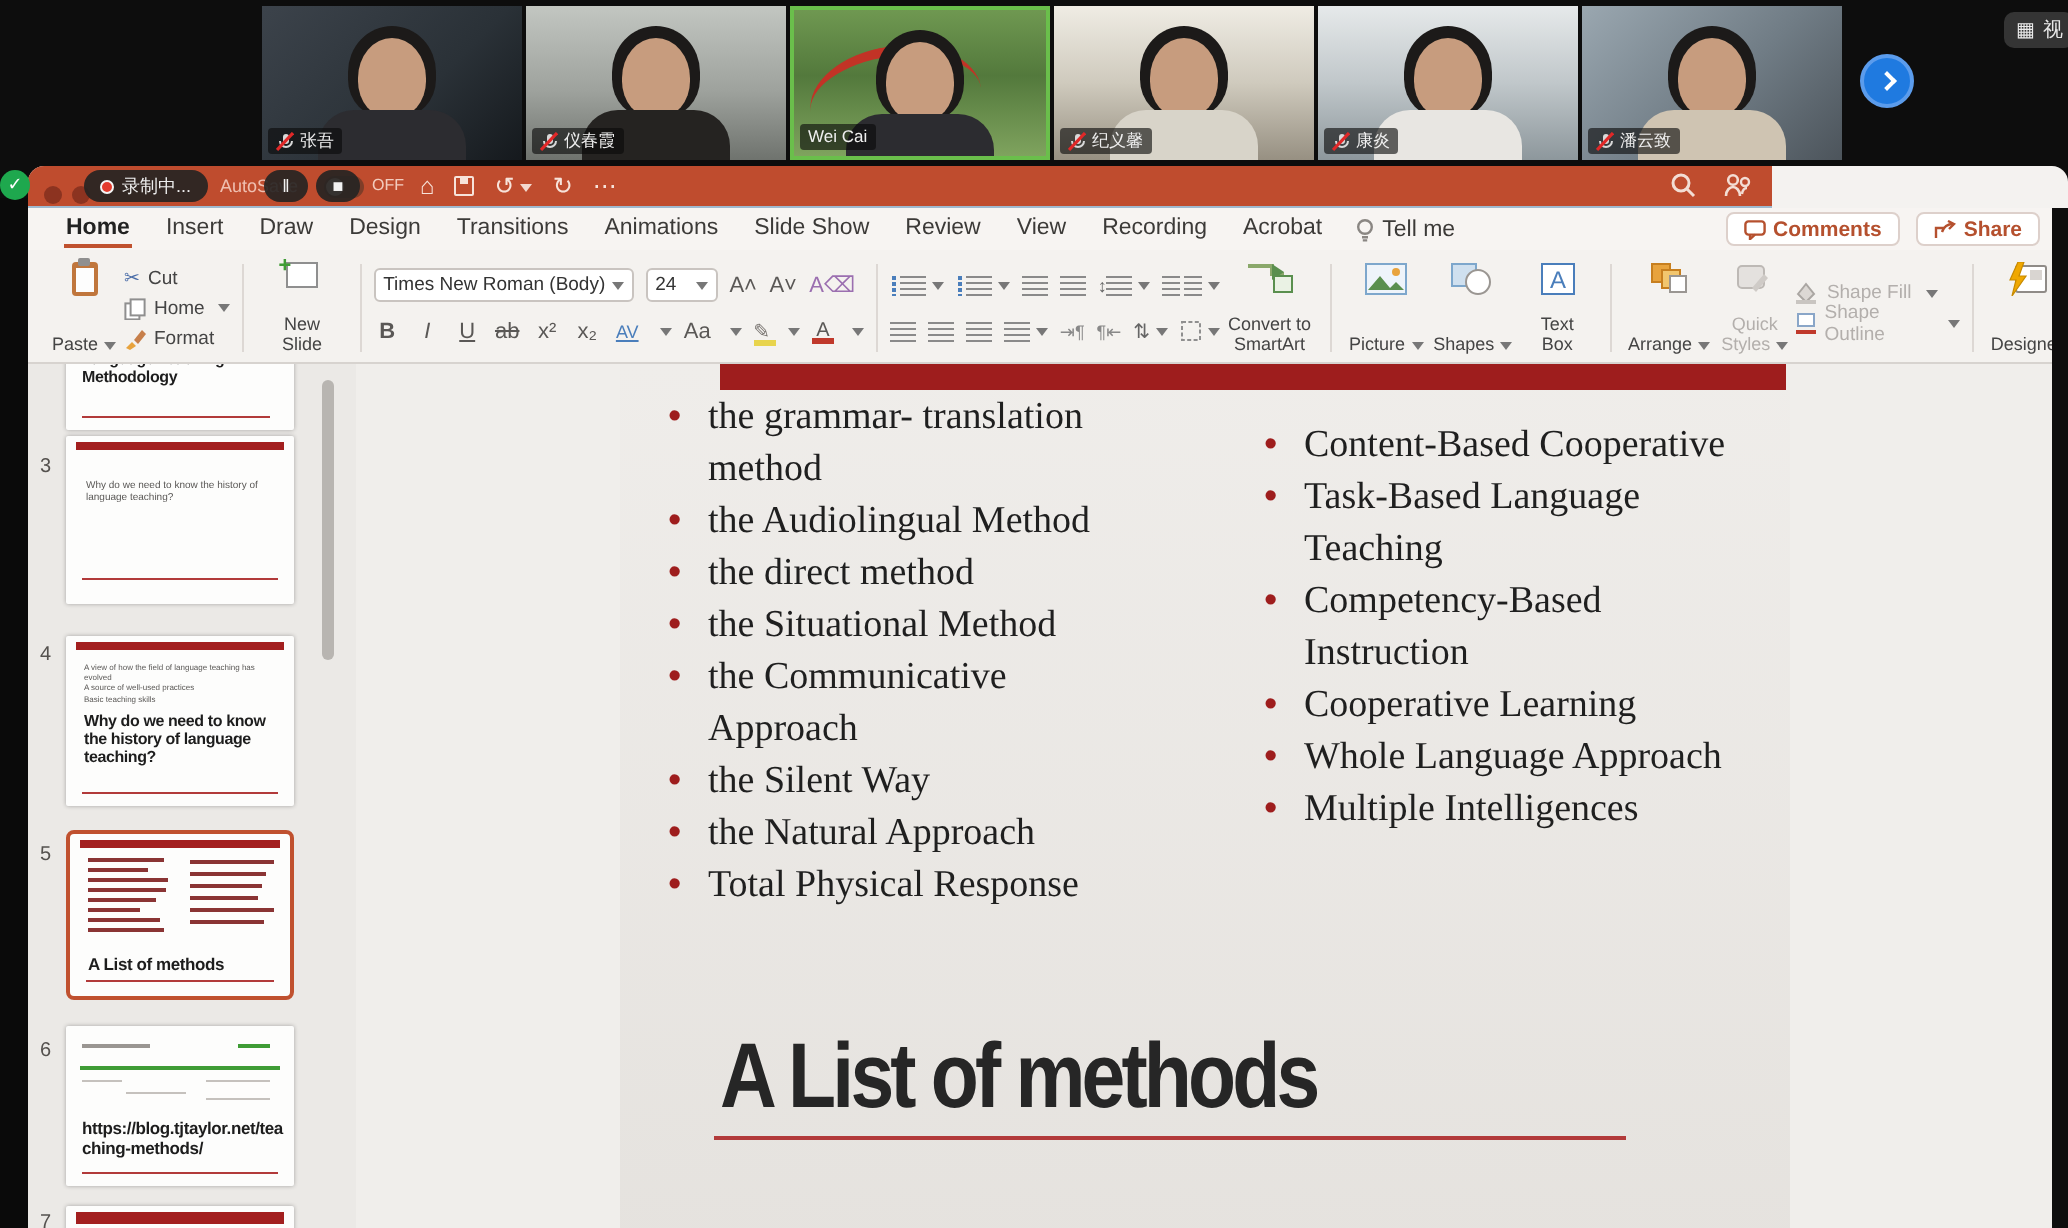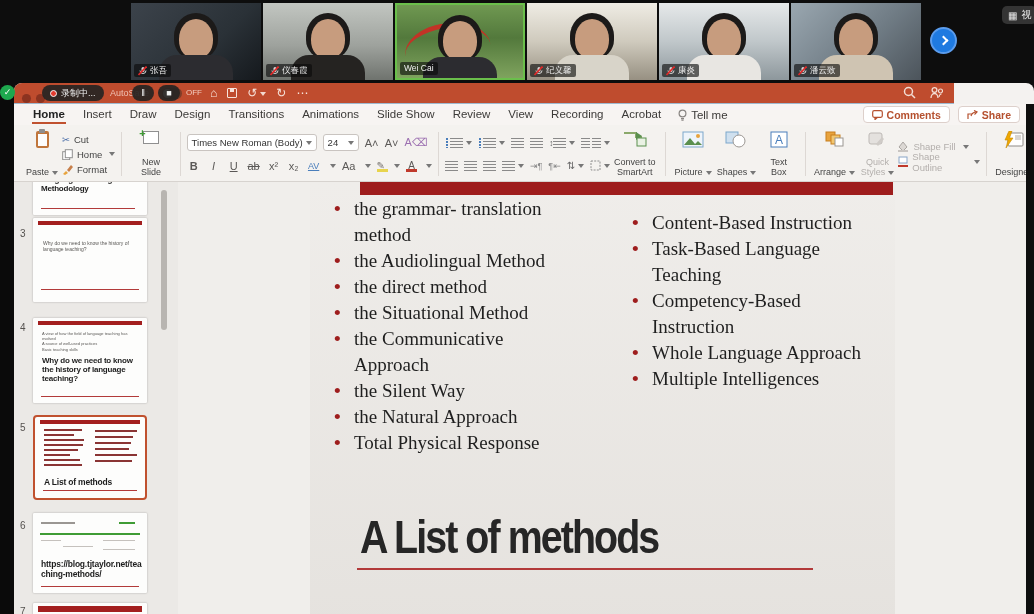--- a/index.html
+++ b/index.html
@@ -40,21 +40,21 @@
 
   
   .shield { position:absolute; left:0px; top:85px; width:15px; height:15px; border-radius:50%;
             background:#1ea84e; color:#fff; font-size:9px; line-height:15px; text-align:center; z-index:9; }
 
   
   .window { position:absolute; left:14px; top:83px; width:1020px; height:531px;
             border-radius:8px 8px 0 0; overflow:hidden; background:#f4f2f0; }
 
   
-  .titlebar { position:absolute; left:0; top:0; width:940px; height:21px; background:#bf4c2e;
+  .titlebar { position:absolute; left:0; top:0; width:872px; height:21px; background:#bf4c2e;
               border-bottom:1px solid #9fb9cf; }
   .tl-dot { width:9px; height:9px; border-radius:50%; background:#8c3320; display:inline-block; margin-right:5px; }
   .tl-group { position:absolute; left:8px; top:6px; }
   .recpill { position:absolute; left:28px; top:2px; height:16px; background:rgba(38,36,35,.92);
              border-radius:8px; display:flex; align-items:center; gap:4px; padding:0 8px; color:#eee; font-size:9px; }
   .recdot { width:7px; height:7px; border-radius:50%; background:#e33b2e; border:1.5px solid #f5f5f5; }
   .recbtn { position:absolute; top:2px; height:16px; min-width:22px; background:rgba(38,36,35,.92);
             border-radius:8px; color:#f2f2f2; font-size:9px; display:flex; align-items:center; justify-content:center; }
   .autosave { position:absolute; left:96px; top:5px; color:rgba(255,230,220,.75); font-size:9px; }
   .as-toggle { position:absolute; left:148px; top:5px; width:20px; height:11px; border-radius:6px;
@@ -627,23 +627,24 @@
           <li>the Audiolingual Method</li>
           <li>the direct method</li>
           <li>the Situational Method</li>
           <li>the Communicative Approach</li>
           <li>the Silent Way</li>
           <li>the Natural Approach</li>
           <li>Total Physical Response</li>
         </ul>
 
         <ul class="blist right">
-          <li>Content-Based Instruction</li>
+          <li>Content-Based Cooperative</li>
           <li>Task-Based Language Teaching</li>
           <li>Competency-Based Instruction</li>
+          <li>Cooperative Learning</li>
           <li>Whole Language Approach</li>
           <li>Multiple Intelligences</li>
         </ul>
 
         <div class="slide-title">A List of methods</div>
         <div class="title-line"></div>
       </div>
 
       <div class="rstrip" style="position:absolute; left:1012px; top:-78px; width:8px; height:510px; background:#0e0e0e"></div>
     </div>

